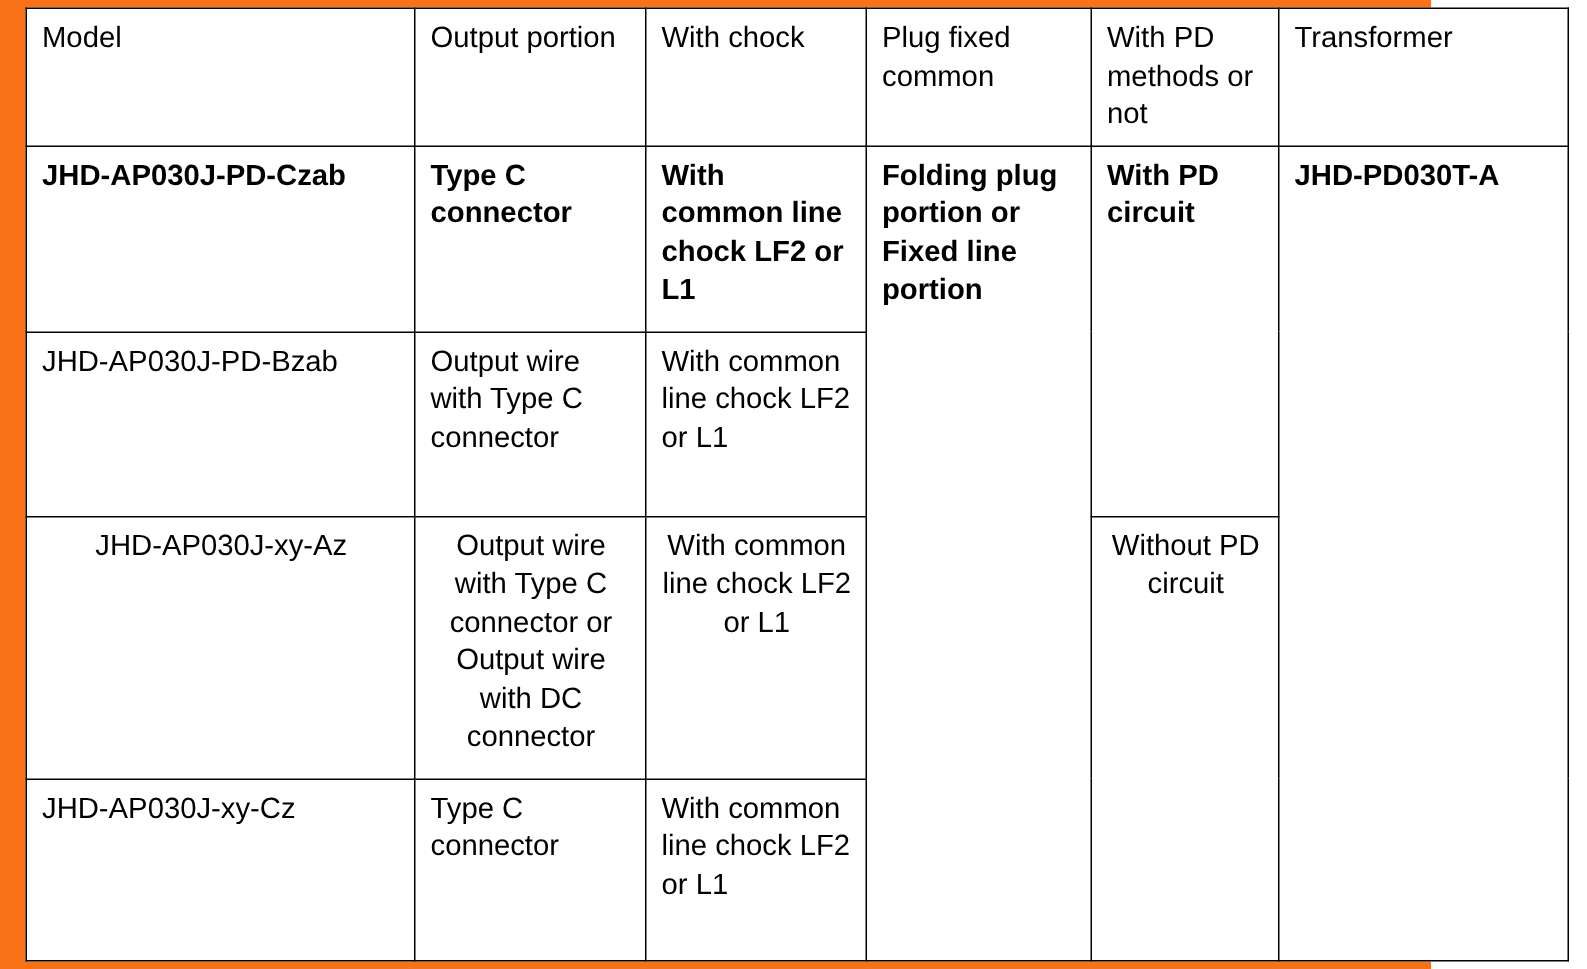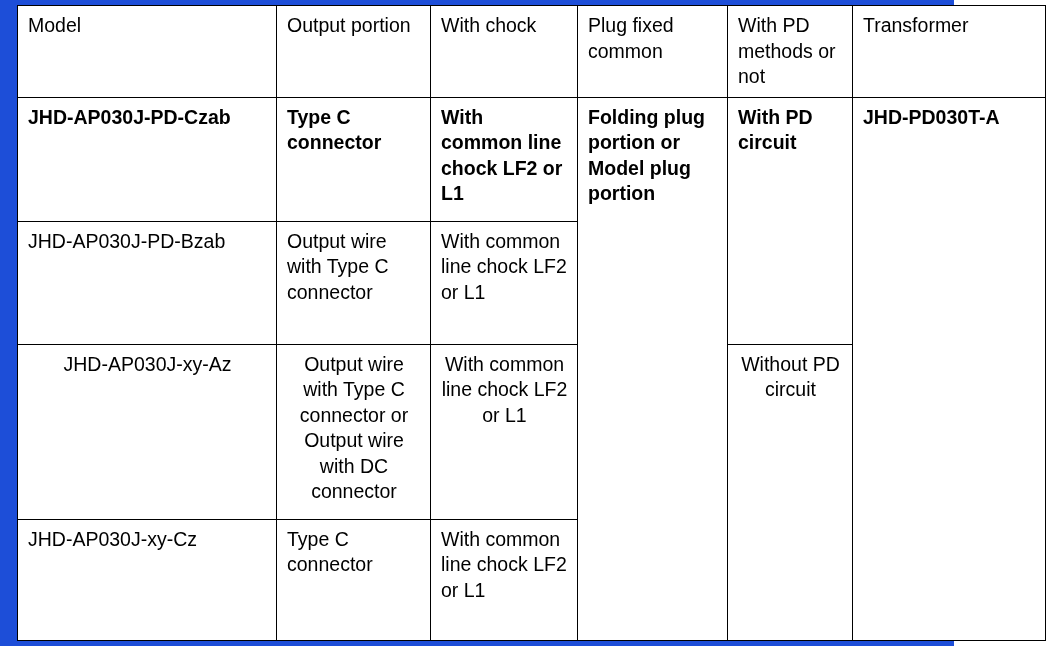--- a/index.html
+++ b/index.html
@@ -12,21 +12,21 @@
     width: 1058px;
     height: 646px;
     overflow: hidden;
     font-family: "Liberation Sans", sans-serif;
     color: #000000;
   }
   .page {
     position: relative;
     width: 954px;
     height: 646px;
-    background: #1d4ed8;
+    background: #f97316;
   }
   table.spec-table {
     position: absolute;
     left: 17px;
     top: 5px;
     width: 1028px;
     border-collapse: collapse;
     table-layout: fixed;
     background: #ffffff;
   }
@@ -80,21 +80,21 @@
         <td>With chock</td>
         <td>Plug fixed common</td>
         <td>With PD methods or not</td>
         <td>Transformer</td>
       </tr>
 
       <tr class="data-row-1">
         <td>JHD-AP030J-PD-Czab</td>
         <td>Type C connector</td>
         <td>With common line chock LF2 or L1</td>
-        <td class="merge-cell" rowspan="4">Folding plug portion or Model plug portion</td>
+        <td class="merge-cell" rowspan="4">Folding plug portion or Fixed line portion</td>
         <td class="merge-cell" rowspan="2">With PD circuit</td>
         <td class="merge-cell" rowspan="4">JHD-PD030T-A</td>
       </tr>
 
       <tr class="data-row-2">
         <td>JHD-AP030J-PD-Bzab</td>
         <td>Output wire with Type C connector</td>
         <td>With common line chock LF2 or L1</td>
       </tr>
 

